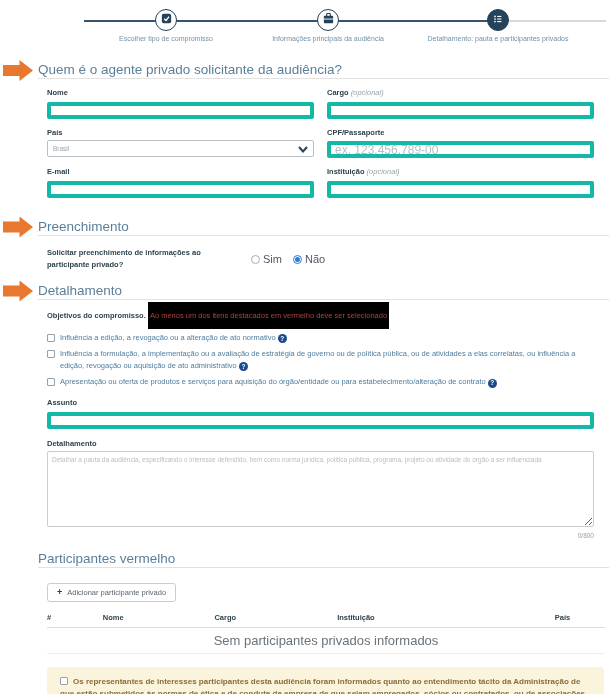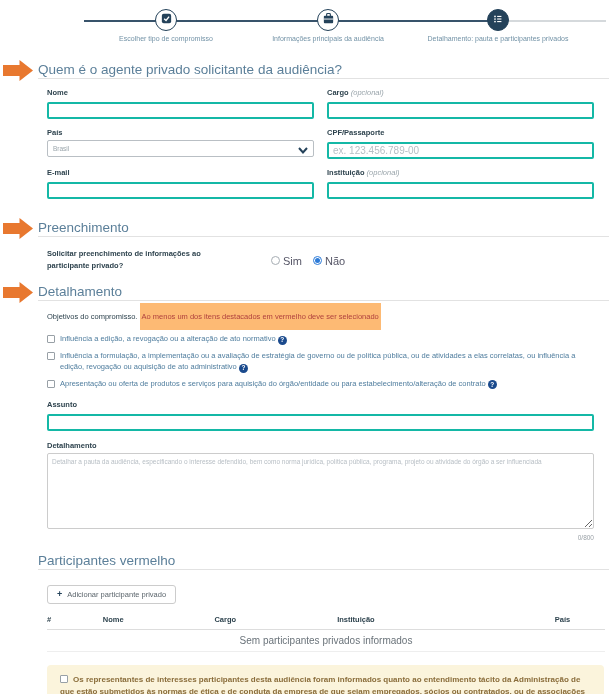--- a/index.html
+++ b/index.html
@@ -25,41 +25,41 @@
   .big-arrow { position:absolute; left:-35px; top:0px; width:30px; height:21px; background:#e8782f;
                clip-path:polygon(0 24%, 55% 24%, 55% 0, 100% 50%, 55% 100%, 55% 76%, 0 76%);
                filter:drop-shadow(0.5px 1px 0px #c05f17); }
 
   
   .form-grid { display:grid; grid-template-columns:1fr 1fr; column-gap:13px;
                margin:9px 20px 0 47px; }
   .field { margin-bottom:9px; }
   .field-label { display:block; font-size:7.5px; font-weight:bold; color:#2e434e; margin-bottom:3px; }
   .optional { color:#9aa5ab; font-weight:normal; font-style:italic; }
-  .text-input { width:100%; height:17px; border:2px solid #14b8a6; border-radius:2px;
-                font-size:10px; padding:0 4px; color:#555; font-family:inherit; }
+  .text-input { width:100%; height:17px; border:4px solid #14b8a6; border-radius:2px;
+                font-size:12px; padding:0 4px; color:#555; font-family:inherit; }
   .text-input::placeholder { color:#b7bec4; }
   .select-box { width:100%; height:17px; border:1px solid #b9bfc4; border-radius:2px;
                 display:flex; align-items:center; justify-content:space-between;
                 padding:0 5px; background:#fff; cursor:pointer; }
   .select-value { font-size:6.5px; color:#9aa5ab; }
 
   
-  .question-row { display:flex; margin:11px 20px 6px 47px;gap:20px; }
+  .question-row { display:flex; margin:11px 20px 6px 47px; }
   .question-label { width:196px; font-size:7.5px; font-weight:bold; color:#2e434e; line-height:1.6; }
   .radio-group { display:flex; gap:11px; margin-left:8px; margin-top:1px; }
   .radio-item { display:flex; align-items:center; gap:3px; font-size:11px; color:#556; cursor:pointer; }
   .radio-circle { width:9px; height:9px; border:1px solid #a6adb3; border-radius:50%; background:#fff; }
   .radio-circle.checked { border-color:#2d7bd8; display:flex; align-items:center; justify-content:center; }
   .radio-circle.checked::after { content:""; width:5px; height:5px; border-radius:50%; background:#2d7bd8; }
 
   
   .objetivos-line { margin:10px 20px 10px 47px; font-size:7.5px; line-height:1.6; }
-  .objetivos-label { font-weight:normal; color:#2e434e; }
-  .objetivos-warning { color:#b0413e; background:#fdba74; padding:9px 2px; }
+  .objetivos-label { font-weight:bold; color:#2e434e; }
+  .objetivos-warning { color:#b0413e; background:#000000; padding:9px 2px; }
   .check-row { display:flex; gap:5px; margin:0 20px 5px 47px; align-items:flex-start; }
   .checkbox { width:8px; height:8px; border:1px solid #98a0a6; border-radius:1px; background:#fff;
               flex:none; margin-top:2px; cursor:pointer; }
   .check-label { font-size:7.5px; color:#4f7d9e; line-height:1.55; }
   .help-icon { display:inline-flex; width:9px; height:9px; border-radius:50%; background:#1a4a8d;
                color:#fff; font-size:6.5px; font-weight:bold; align-items:center; justify-content:center;
                vertical-align:-1px; cursor:pointer; }
   .single-field { margin:10px 20px 0 47px; }
   .detail-textarea { width:100%; height:76px; border:1px solid #ccc; border-radius:2px;
                      font-size:6.5px; padding:4px; color:#555; resize:vertical; font-family:inherit; }
@@ -67,21 +67,21 @@
   .char-counter { text-align:right; font-size:6.5px; color:#9aa1a7; margin:1px 20px 0 0; }
 
   
   .add-btn { display:inline-flex; align-items:center; gap:5px; border:1px solid #ccc; border-radius:3px;
              background:#fff; padding:4px 9px; font-size:7.5px; color:#5c666d; cursor:pointer;
              margin:15px 0 7px 47px; font-family:inherit; }
   .plus-glyph { color:#24425a; font-weight:bold; font-size:9px; line-height:1; }
   .part-table { width:558px; margin-left:47px; border-collapse:collapse; }
   .part-table th { text-align:left; font-size:7.5px; color:#2e434e; padding:4px 0 5px 0;
                    border-bottom:1px solid #ddd; font-weight:bold; }
-  .part-table td { text-align:center; font-size:10px; color:#6a737a; padding:5px 0;
+  .part-table td { text-align:center; font-size:13px; color:#6a737a; padding:5px 0;
                    border-bottom:1px solid #eee; }
   th.col-num { width:10%; } th.col-nome { width:20%; } th.col-cargo { width:22%; }
   th.col-inst { width:39%; } th.col-acoes { width:9%; }
 
   
   .disclaimer-wrap { position:relative; margin:13px 10px 0 47px; }
   .disclaimer-box { background:#fbf4dc; border-radius:4px; padding:9px 13px; font-size:8px;
                     font-weight:bold; color:#8a6d3b; line-height:1.6; }
   .inline-checkbox { display:inline-block; width:8px; height:8px; border:1px solid #98a0a6;
                      border-radius:1px; background:#fff; margin-right:5px; vertical-align:-1px;

